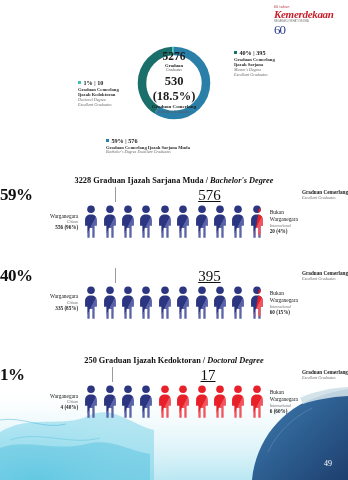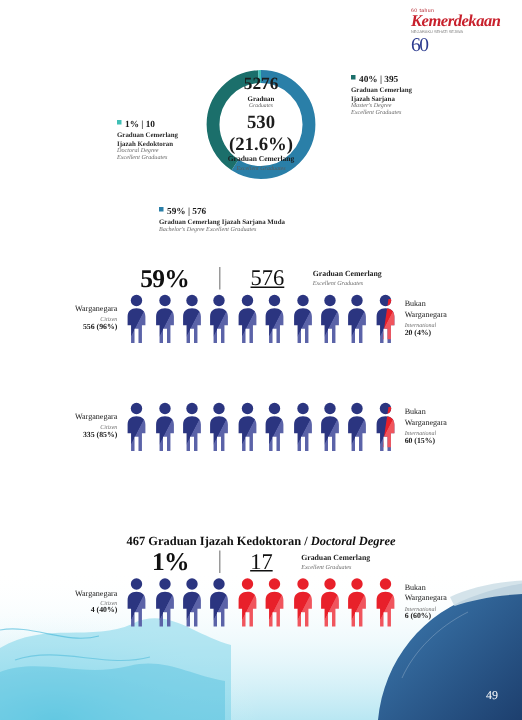--- a/index.html
+++ b/index.html
@@ -37,21 +37,21 @@
   .sq{display:inline-block;width:3.4px;height:3.4px;margin-right:2px;vertical-align:1px;}
 
   .lgd-right{left:234px;top:8px;}
   .lgd-left{left:78px;top:38px;text-align:left;}
   .lgd-bottom{left:106px;top:96px;}
 
   
   .section{position:absolute;left:0;width:348px;z-index:3;}
   .sec-title{text-align:center;font-size:8.3px;font-weight:bold;color:#101010;line-height:1.1;}
   .sec-title .it{font-style:italic;}
-  .sec-stat{display:flex;align-items:flex-end;justify-content:center;margin-top:1px;gap:16px;}
+  .sec-stat{display:flex;align-items:flex-end;justify-content:space-between;margin-top:1px;gap:16px;}
   .stat-pct{font-size:17px;font-weight:bold;color:#101010;line-height:1;letter-spacing:-.5px;}
   .stat-div{width:1px;background:#9a9a9a;height:15px;margin:0 4px 1px 4px;}
   .stat-num{font-size:15px;color:#101010;line-height:1;font-weight:normal;text-decoration:underline;}
   .stat-txt{margin-left:3px;margin-bottom:2px;}
   .stat-txt .t1{font-size:5.2px;font-weight:bold;color:#1b1b1b;line-height:1.15;}
   .stat-txt .t2{font-size:4.1px;font-style:italic;color:#6f6f6f;line-height:1.15;}
 
   .pict-row{display:flex;align-items:center;justify-content:center;margin-top:2px;}
   .side-lbl{width:58px;font-size:5.1px;color:#1b1b1b;line-height:1.25;}
   .side-lbl .s1{font-weight:normal;font-size:5.4px;}
@@ -110,21 +110,21 @@
     <circle cx="50" cy="50" r="41" fill="none" stroke="#1b6f6b" stroke-width="11" stroke-dasharray="103.0 154.6" stroke-dashoffset="-152.0" transform="rotate(-90 50 50)"></circle>
 
     <circle cx="50" cy="50" r="41" fill="none" stroke="#3fbfb5" stroke-width="11" stroke-dasharray="2.6 255.0" stroke-dashoffset="-255.0" transform="rotate(-90 50 50)"></circle>
   </svg>
 
   <div class="donut-center">
     <div class="d-big">5276</div>
     <div class="d-lbl">Graduan</div>
     <div class="d-lbl-it">Graduates</div>
     <div class="d-big2">530</div>
-    <div class="d-big2">(21.6%)</div>
+    <div class="d-big2">(18.5%)</div>
     <div class="d-lbl2">Graduan  Cemerlang</div>
     <div class="d-lbl2-it">Excellent Graduates</div>
   </div>
 
   <div class="lgd lgd-right">
     <div class="lg-top"><span class="sq" style="background:#1b6f6b"></span><span>40% | 395</span></div>
     <div class="lg-l1">Graduan Cemerlang</div>
     <div class="lg-l1">Ijazah Sarjana</div>
     <div class="lg-l2">Master's  Degree</div>
     <div class="lg-l2">Excellent Graduates</div>
@@ -140,20 +140,21 @@
 
   <div class="lgd lgd-bottom">
     <div class="lg-top"><span class="sq" style="background:#2a7fa8"></span><span>59% | 576</span></div>
     <div class="lg-l1">Graduan Cemerlang Ijazah Sarjana Muda</div>
     <div class="lg-l2">Bachelor's Degree Excellent Graduates</div>
   </div>
 </div>
 
 <div id="sections-host">
     <div class="section" style="top:176px">
+    <div class="sec-title"><span>3228 Graduan Ijazah Sarjana Muda / </span><span class="it">Bachelor's Degree</span></div>
     <div class="sec-stat">
       <span class="stat-pct">59%</span>
       <span class="stat-div"></span>
       <span class="stat-num">576</span>
       <span class="stat-txt">
         <div class="t1">Graduan Cemerlang</div>
         <div class="t2">Excellent Graduates</div>
       </span>
     </div>
     <div class="pict-row">
@@ -392,20 +393,29 @@
         </div>
       <div class="side-lbl side-right">
         <div class="s1">Bukan</div>
         <div class="s1">Warganegara</div>
         <div class="s2">International</div>
         <div class="s3">20 (4%)</div>
       </div>
     </div>
   </div>
     <div class="section" style="top:266px">
+    <div class="sec-stat">
+      <span class="stat-pct">40%</span>
+      <span class="stat-div"></span>
+      <span class="stat-num">395</span>
+      <span class="stat-txt">
+        <div class="t1">Graduan Cemerlang</div>
+        <div class="t2">Excellent Graduates</div>
+      </span>
+    </div>
     <div class="pict-row">
       <div class="side-lbl side-left">
         <div class="s1">Warganegara</div>
         <div class="s2">Citizen</div>
         <div class="s3">335 (85%)</div>
       </div>
       <div class="figs">
   <svg class="fig" viewBox="0 0 40 100">
     <defs>
       <linearGradient id="lggnavy015" x1="0" y1="0" x2="1" y2="1">
@@ -635,21 +645,21 @@
         </div>
       <div class="side-lbl side-right">
         <div class="s1">Bukan</div>
         <div class="s1">Warganegara</div>
         <div class="s2">International</div>
         <div class="s3">60 (15%)</div>
       </div>
     </div>
   </div>
     <div class="section" style="top:356px">
-    <div class="sec-title"><span>467 Graduan Ijazah Kedoktoran / </span><span class="it">Doctoral Degree</span></div>
+    <div class="sec-title"><span>250 Graduan Ijazah Kedoktoran / </span><span class="it">Doctoral Degree</span></div>
     <div class="sec-stat">
       <span class="stat-pct">1%</span>
       <span class="stat-div"></span>
       <span class="stat-num">17</span>
       <span class="stat-txt">
         <div class="t1">Graduan Cemerlang</div>
         <div class="t2">Excellent Graduates</div>
       </span>
     </div>
     <div class="pict-row">

